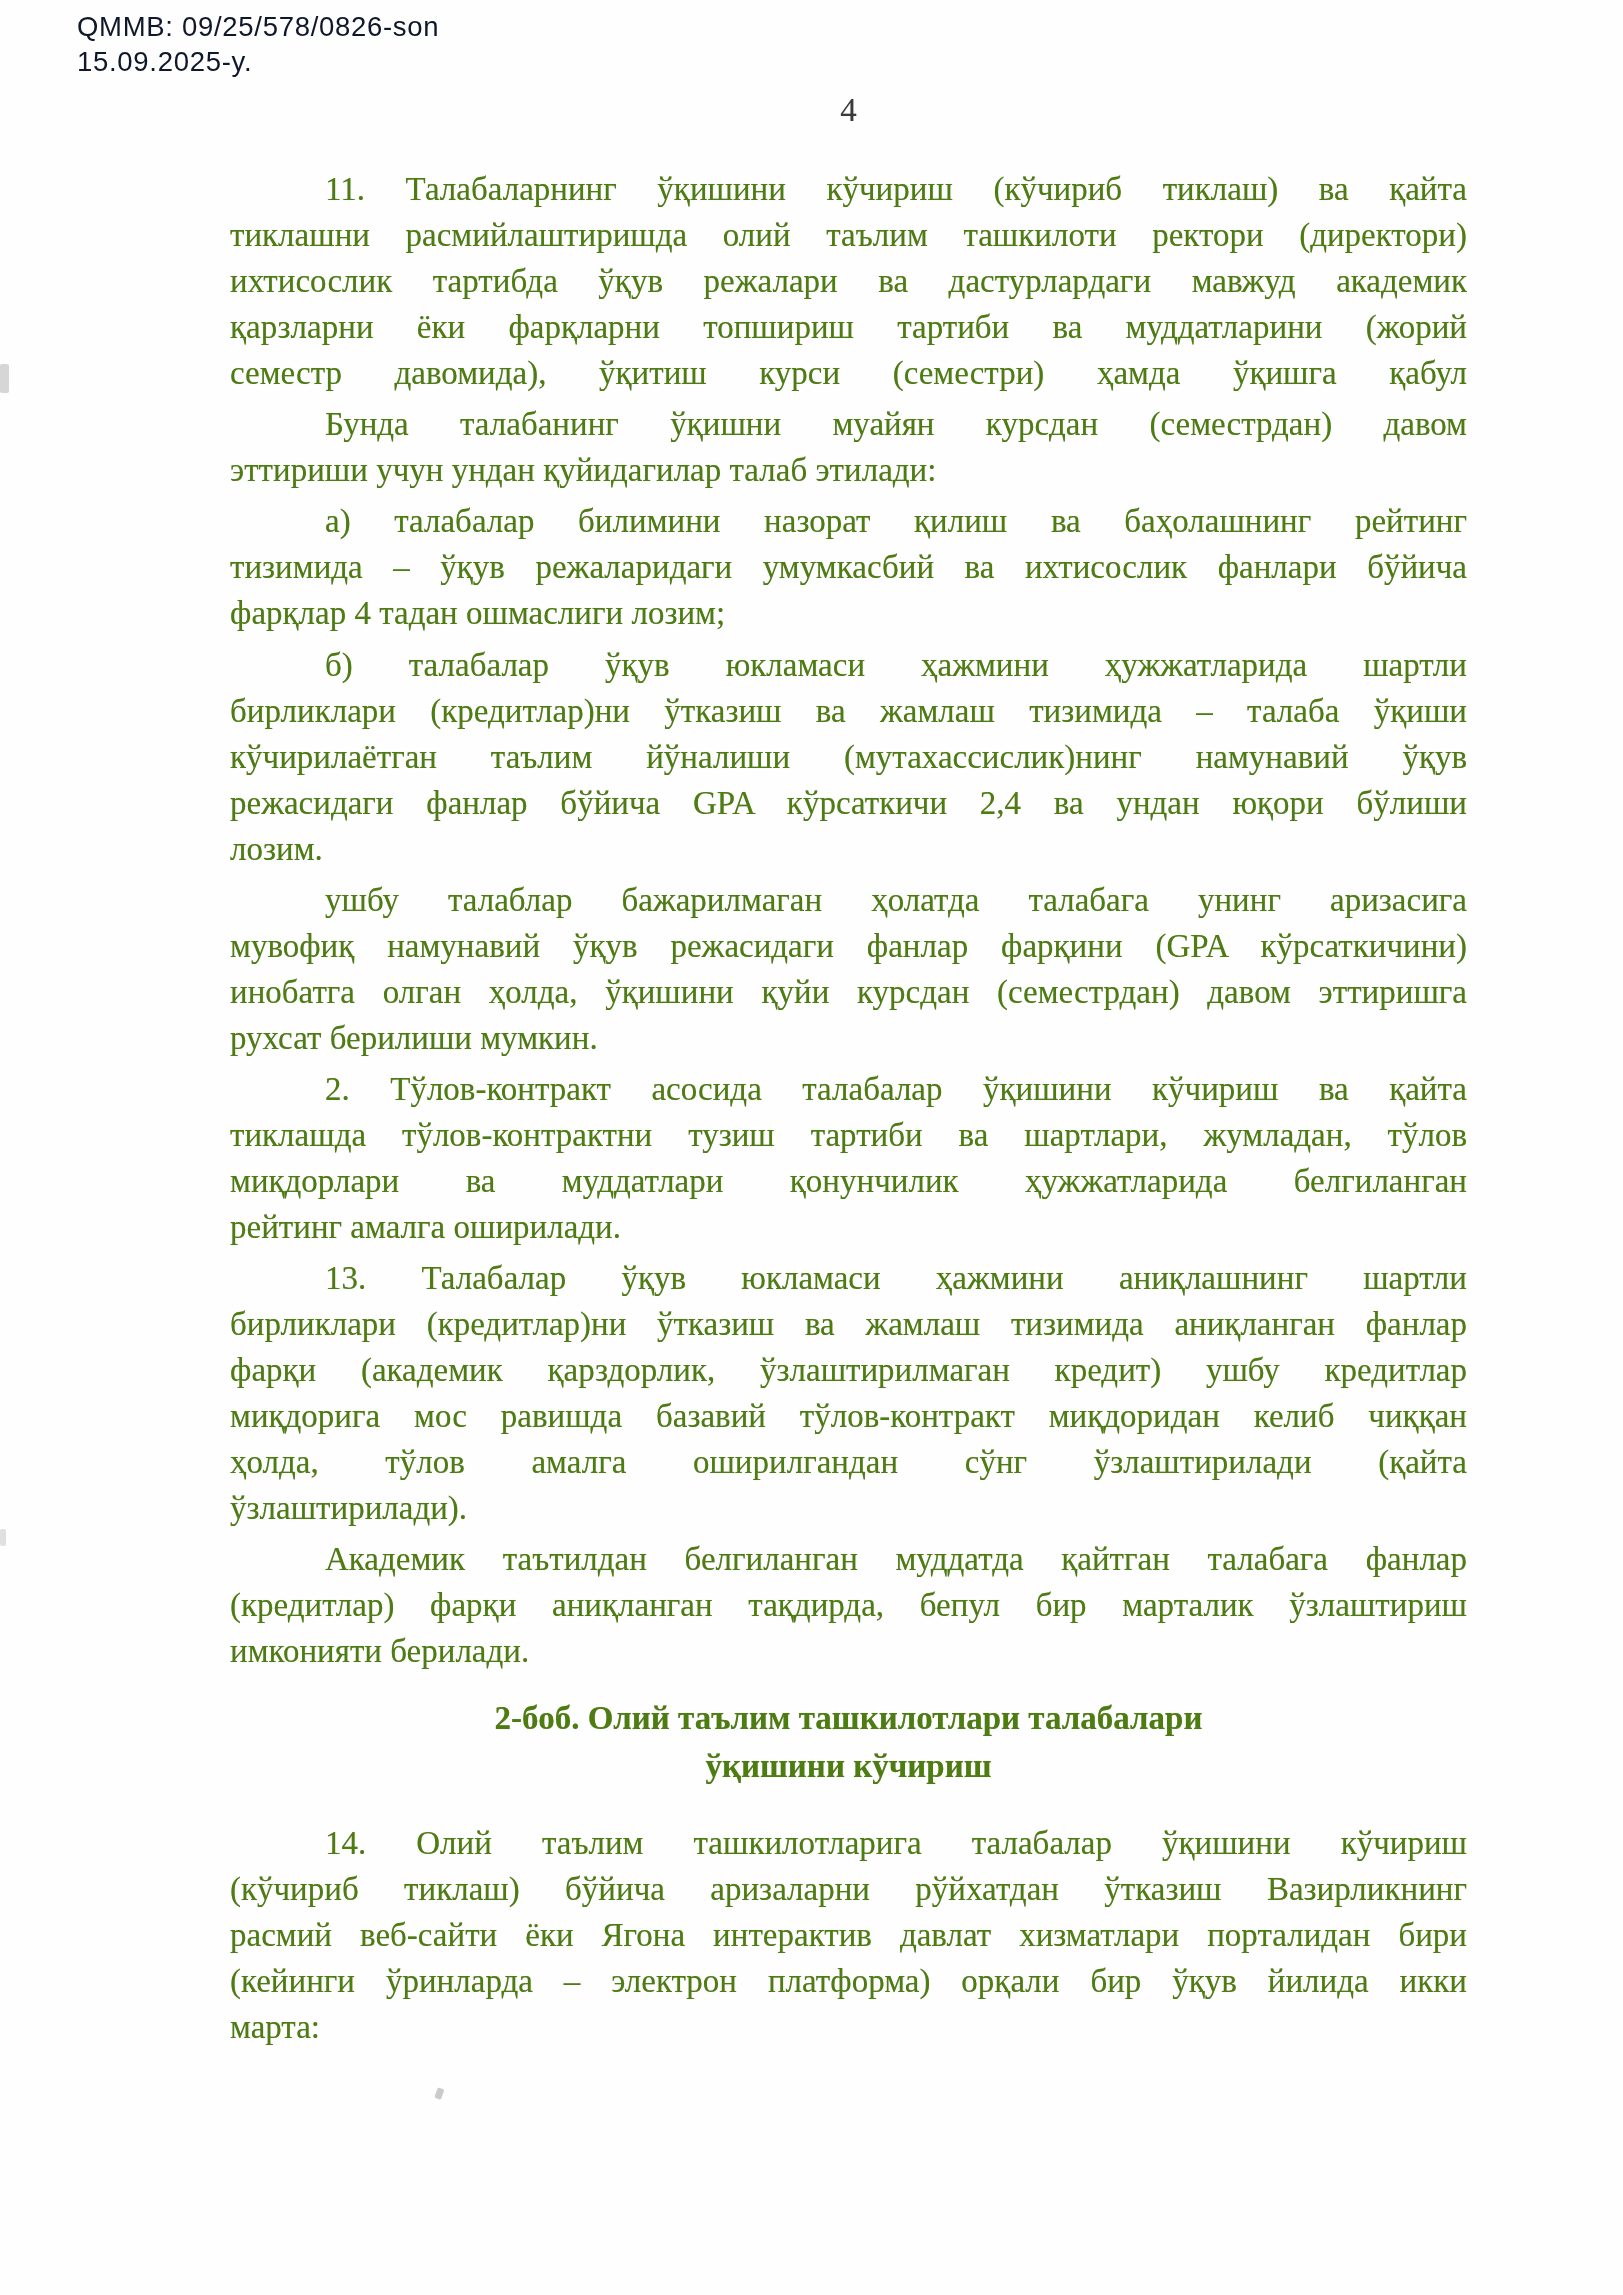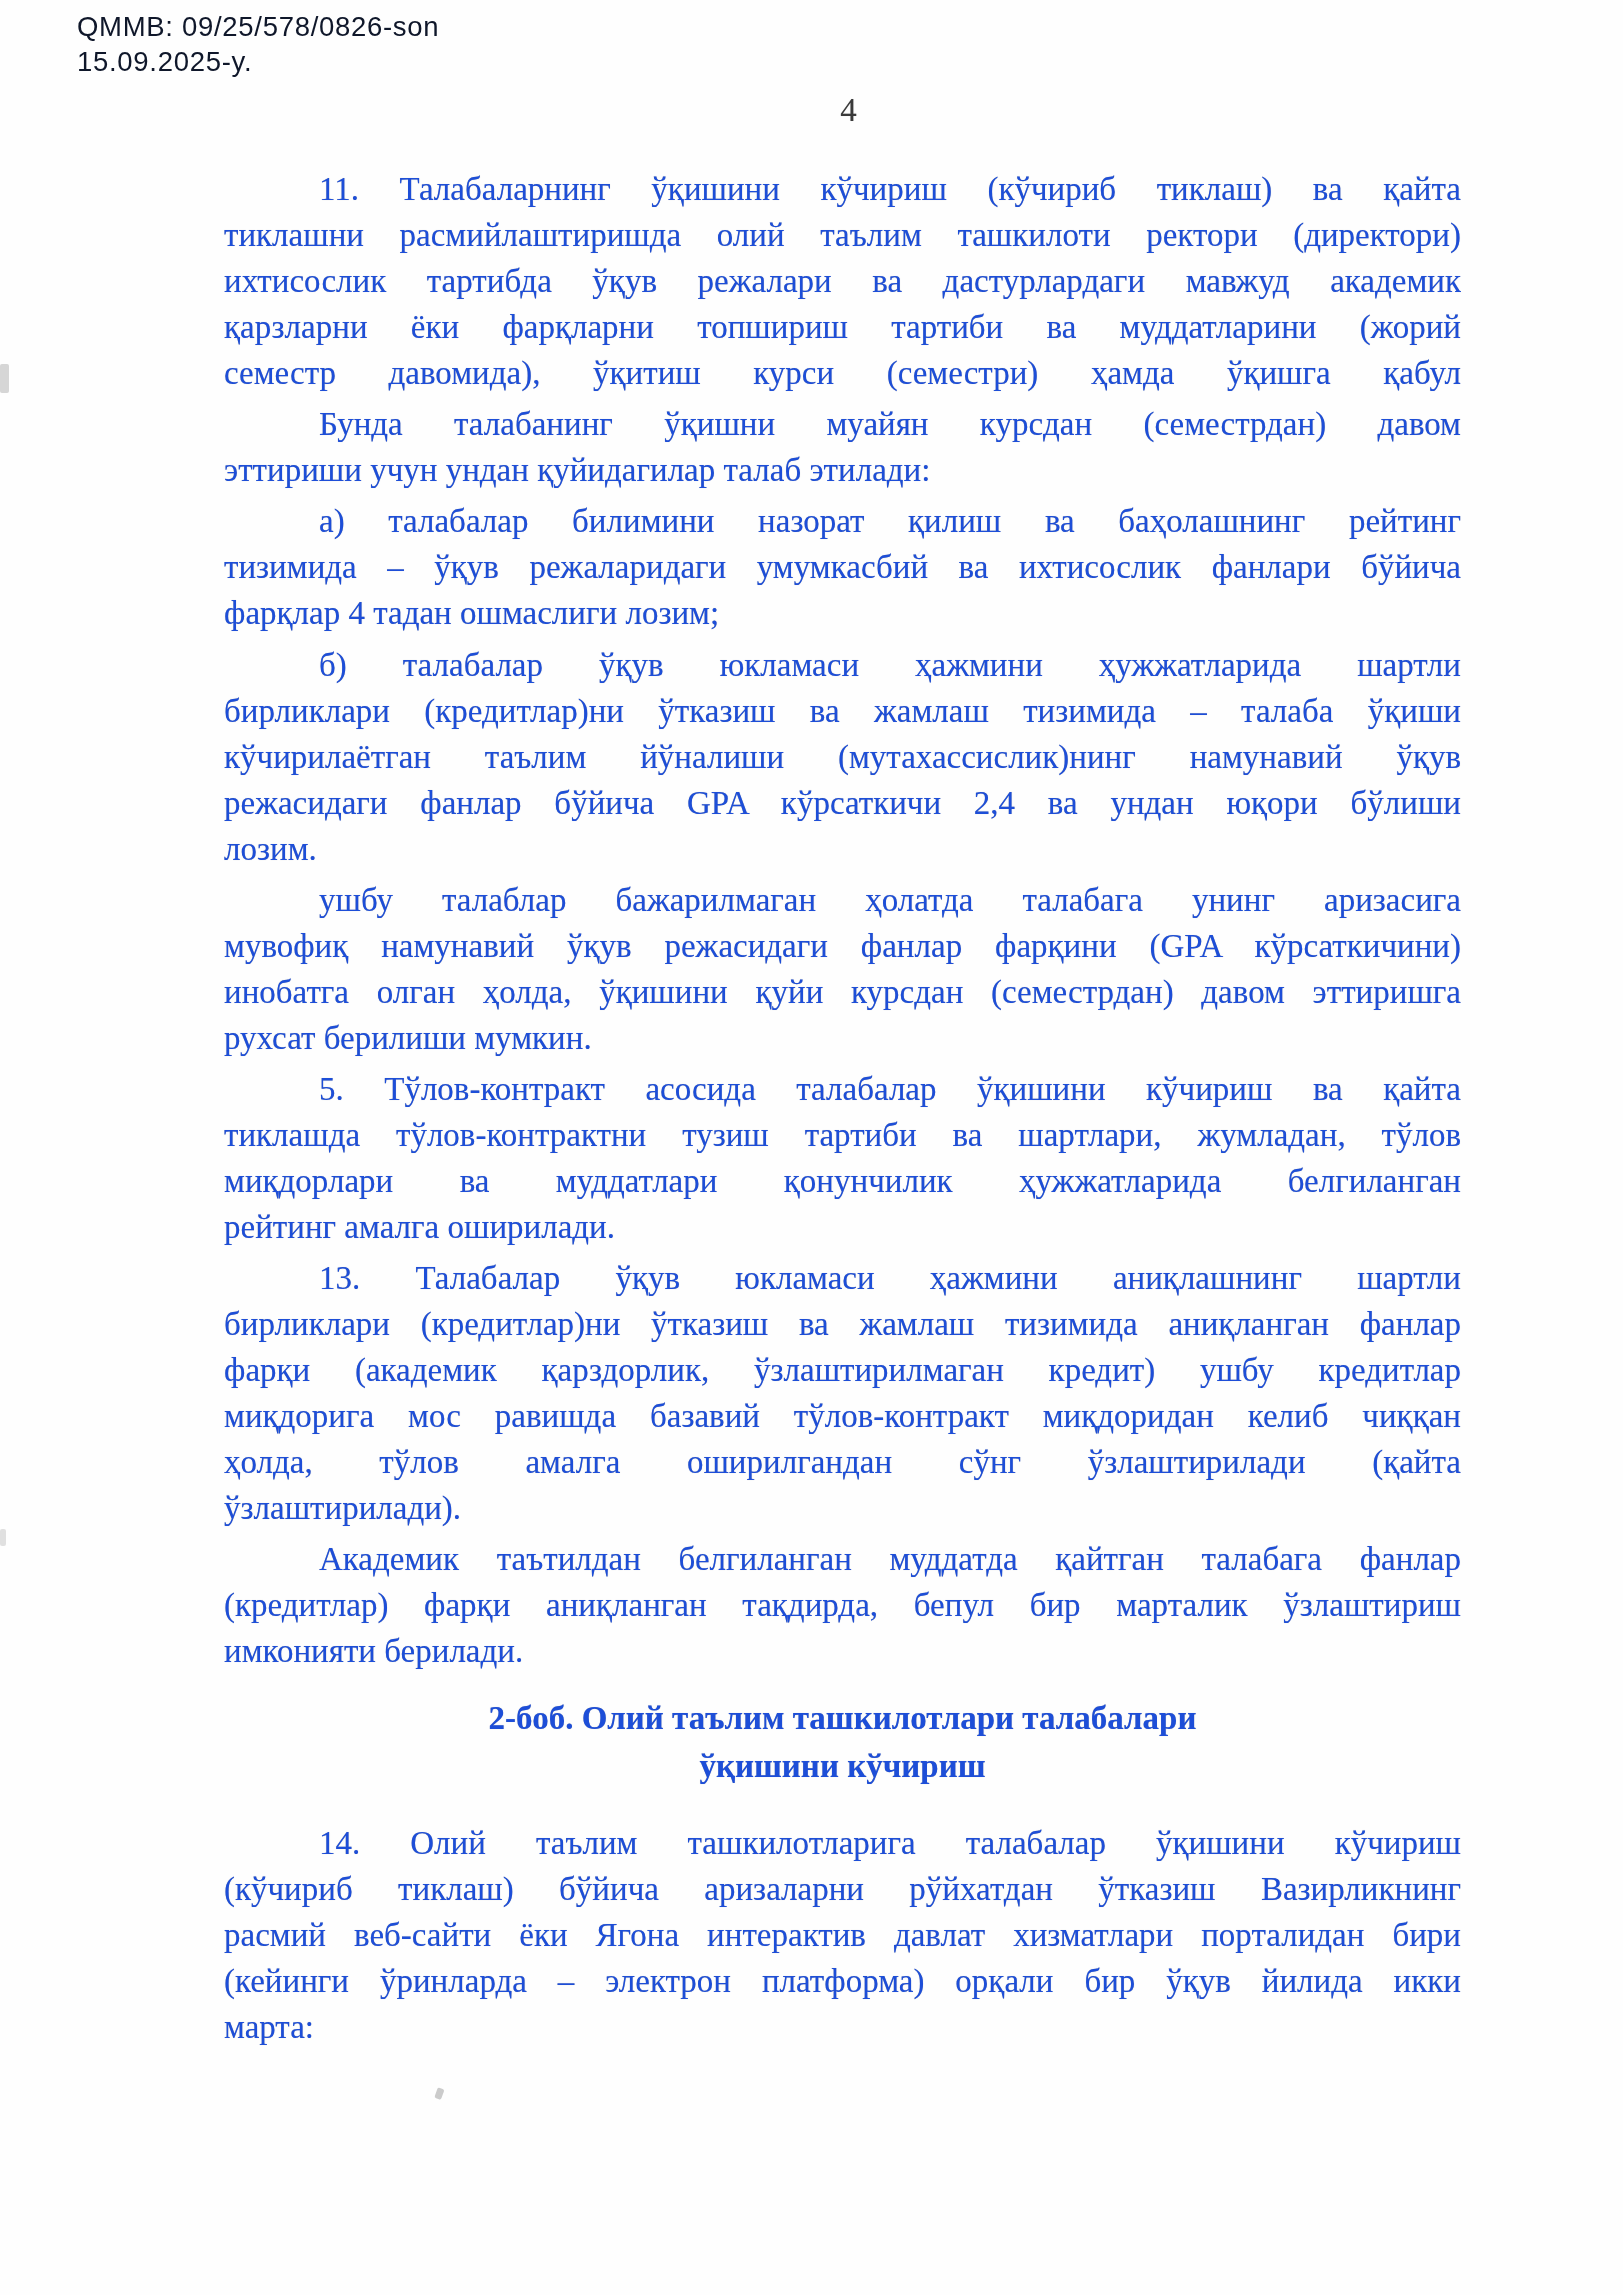--- a/index.html
+++ b/index.html
@@ -31,26 +31,26 @@
     left: 230px;
     top: 92px;
     width: 1237px;
     text-align: center;
     font-size: 33px;
     color: #3a3a3a;
     text-shadow: 0 0 0.7px rgba(60,60,60,0.35);
   }
   .doc-body {
     position: absolute;
-    left: 224px;
+    left: 230px;
     top: 166px;
     width: 1237px;
     font-size: 33px;
     line-height: 46px;
-    color: #1d4ed8;
+    color: #4d7c0f;
     text-shadow: 0 0 0.7px rgba(60,60,60,0.4);
   }
   .para { margin: 5.2px 0 0 0; }
   .para:first-child { margin-top: 0; }
   .line {
     text-align: justify;
     text-align-last: justify;
     overflow: hidden;
     white-space: normal;
   }
@@ -115,21 +115,21 @@
         <div class="line">режасидаги фанлар бўйича GPA кўрсаткичи 2,4 ва ундан юқори бўлиши</div>
         <div class="line end">лозим.</div>
       </div>
       <div class="para">
         <div class="line first">ушбу талаблар бажарилмаган ҳолатда талабага унинг аризасига</div>
         <div class="line">мувофиқ намунавий ўқув режасидаги фанлар фарқини (GPA кўрсаткичини)</div>
         <div class="line">инобатга олган ҳолда, ўқишини қуйи курсдан (семестрдан) давом эттиришга</div>
         <div class="line end">рухсат берилиши мумкин.</div>
       </div>
       <div class="para">
-        <div class="line first">5. Тўлов-контракт асосида талабалар ўқишини кўчириш ва қайта</div>
+        <div class="line first">2. Тўлов-контракт асосида талабалар ўқишини кўчириш ва қайта</div>
         <div class="line">тиклашда тўлов-контрактни тузиш тартиби ва шартлари, жумладан, тўлов</div>
         <div class="line">миқдорлари ва муддатлари қонунчилик ҳужжатларида белгиланган</div>
         <div class="line end">рейтинг амалга оширилади.</div>
       </div>
       <div class="para">
         <div class="line first">13. Талабалар ўқув юкламаси ҳажмини аниқлашнинг шартли</div>
         <div class="line">бирликлари (кредитлар)ни ўтказиш ва жамлаш тизимида аниқланган фанлар</div>
         <div class="line">фарқи (академик қарздорлик, ўзлаштирилмаган кредит) ушбу кредитлар</div>
         <div class="line">миқдорига мос равишда базавий тўлов-контракт миқдоридан келиб чиққан</div>
         <div class="line">ҳолда, тўлов амалга оширилгандан сўнг ўзлаштирилади (қайта</div>

